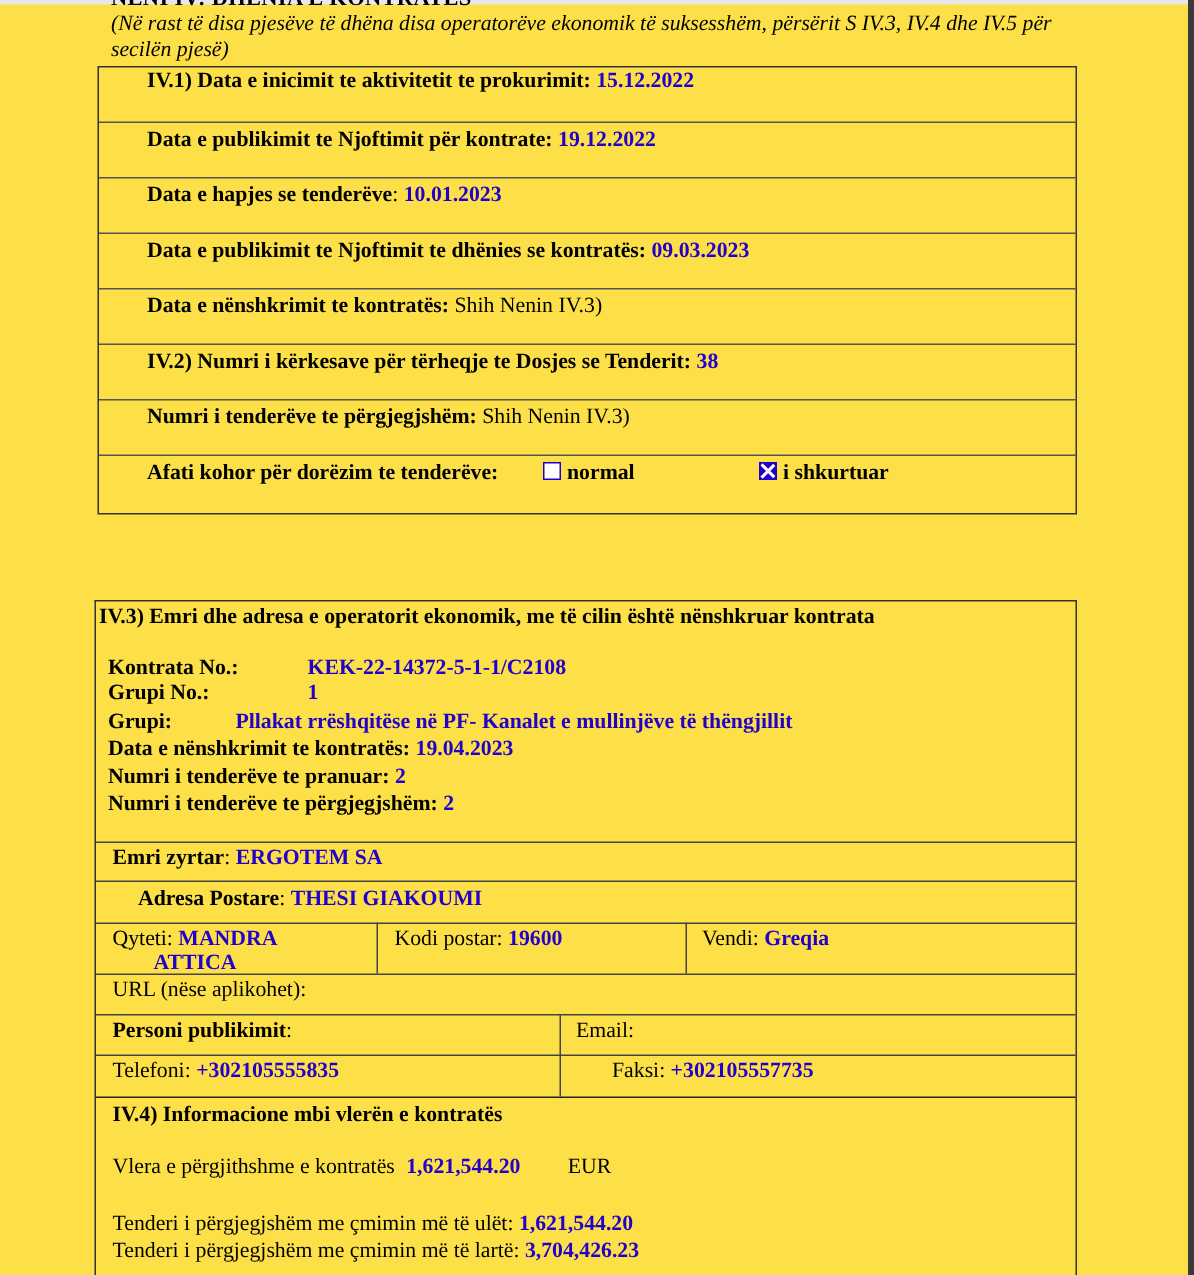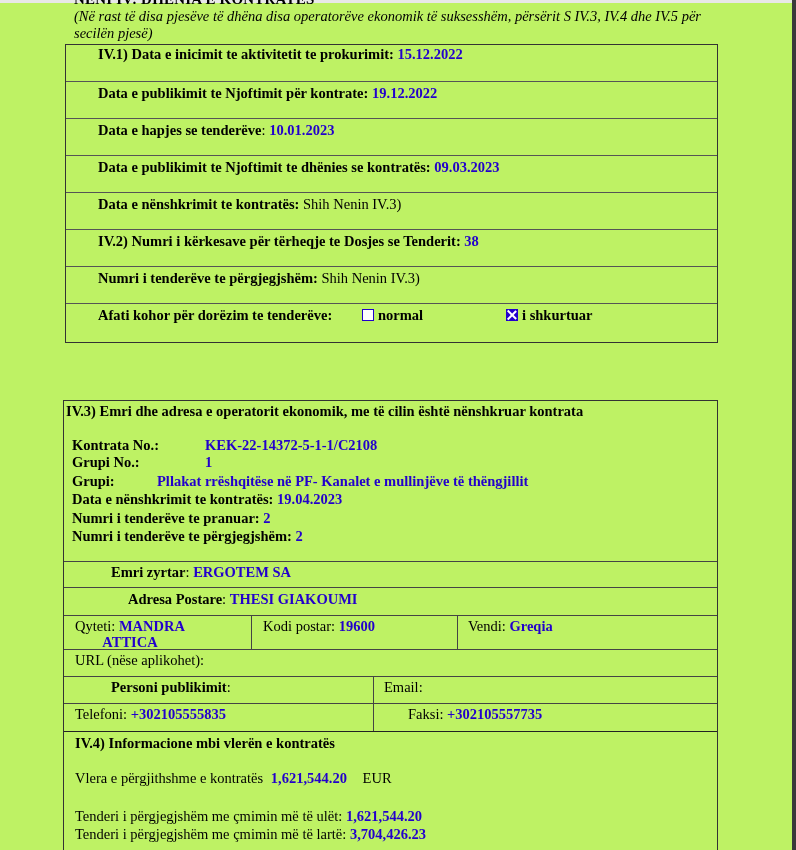--- a/index.html
+++ b/index.html
@@ -2,26 +2,26 @@
 <html><head>
 <meta charset="utf-8">
 <style>
   html, body { margin: 0; padding: 0; }
   body {
     width: 796px; height: 850px; overflow: hidden; position: relative;
     background: #ffffff;
     font-family: "Liberation Serif", "DejaVu Serif", serif;
     color: #000;
   }
-  .page { position: absolute; left: 0; top: 0; width: 792px; height: 850px; background: #bef264; }
+  .page { position: absolute; left: 0; top: 0; width: 792px; height: 850px; background: #fde047; }
   .scrollbar { position: absolute; right: 0; top: 0; width: 4px; height: 850px; background: #3a3a3a; }
   .topshade { position: absolute; left: 0; top: 0; width: 792px; height: 3px; background: #e8e8e8; }
 
   .v { color: #2200cc; font-weight: bold; }
-  .b { font-weight: bold; margin-left: 36px; }
+  .b { font-weight: bold; }
 
   .heading-cut {
     position: absolute; left: 74px; top: -9px;
     font-size: 15px; font-weight: bold; letter-spacing: 0.2px;
   }
   .note {
     position: absolute; left: 74px; top: 8px; width: 660px;
     font-size: 14.5px; font-style: italic; line-height: 17px;
   }
 
@@ -176,21 +176,21 @@
     <div class="cell" style="left:320px; top:305px;margin-left:24px;">
       <span>Faksi: </span><span class="v">+302105557735</span>
     </div>
 
     <div class="hline" style="top:330px; width:653px; border-top-color:#222;"></div>
     <div class="iv4-title">IV.4) Informacione mbi vlerën e kontratës</div>
 
     <div class="cell" style="left:11px; top:369px;">
       <span>Vlera e përgjithshme e kontratës</span>
       <span class="v" style="margin-left:4px;">1,621,544.20</span>
-      <span style="margin-left:12px;">EUR</span>
+      <span style="margin-left:28px;">EUR</span>
     </div>
 
     <div class="cell" style="left:11px; top:407px;">
       <span>Tenderi i përgjegjshëm me çmimin më të ulët: </span><span class="v">1,621,544.20</span>
     </div>
     <div class="cell" style="left:11px; top:425px;">
       <span>Tenderi i përgjegjshëm me çmimin më të lartë: </span><span class="v">3,704,426.23</span>
     </div>
   </div>
 </div>

